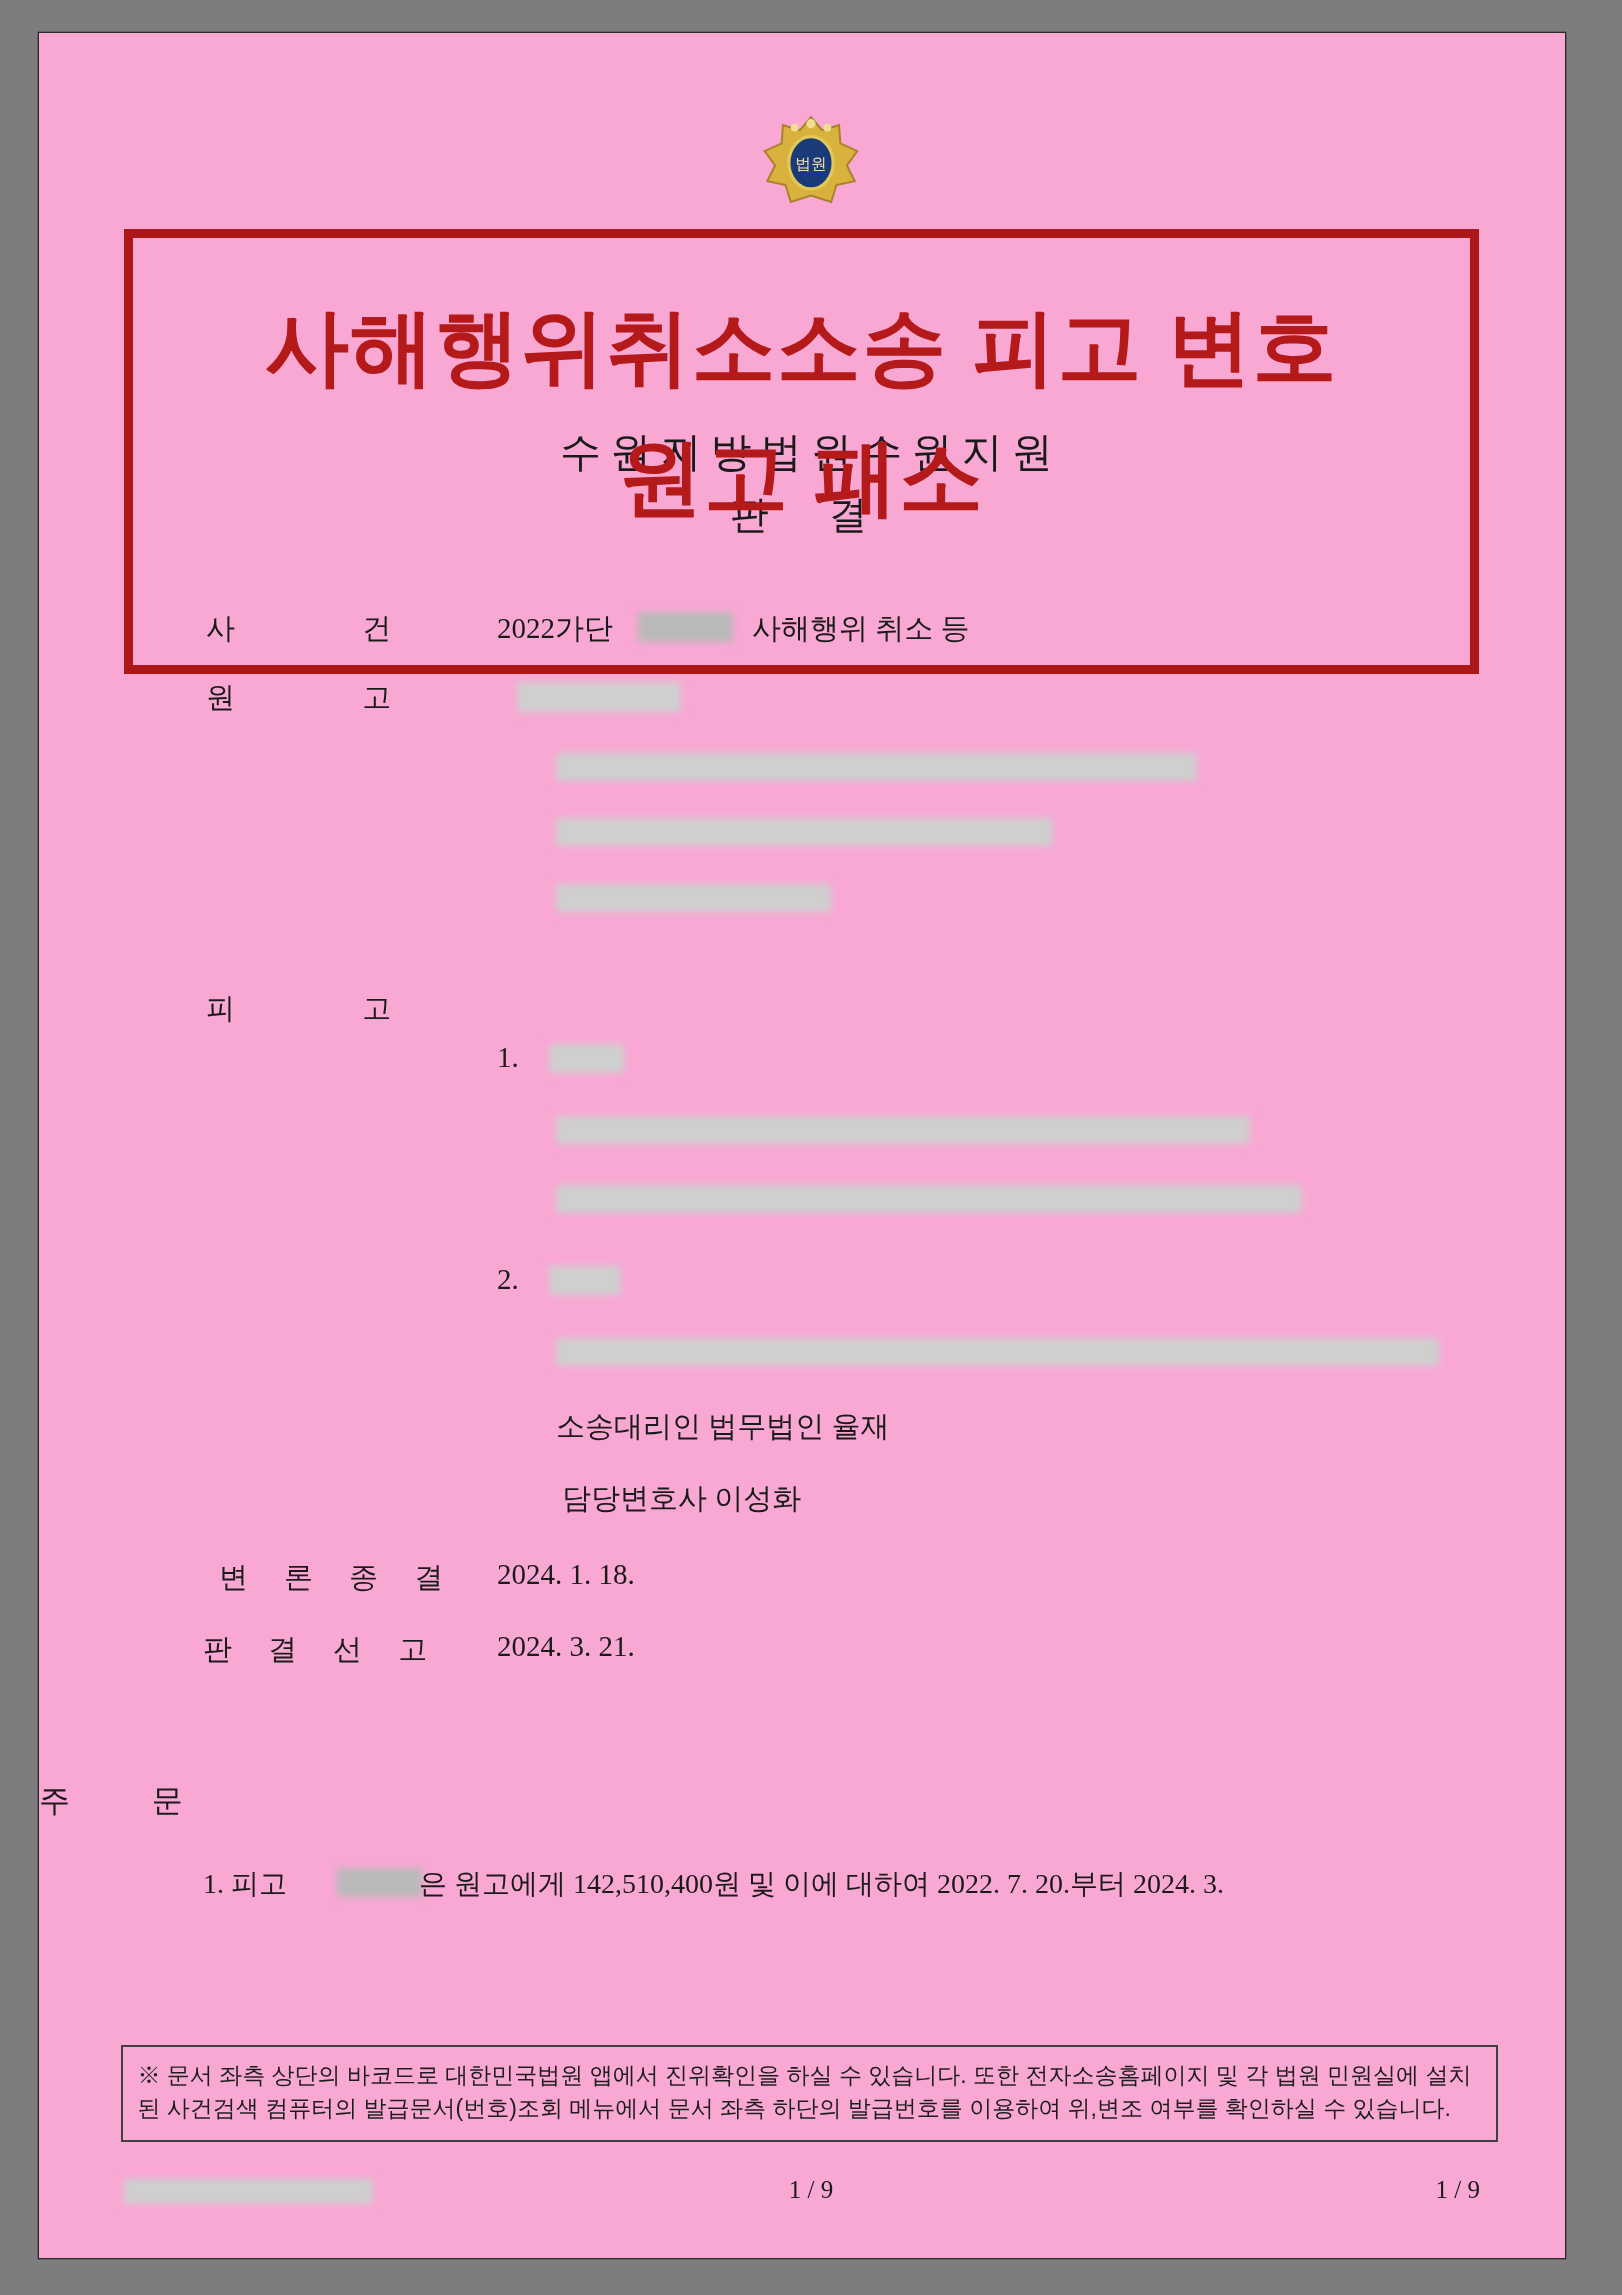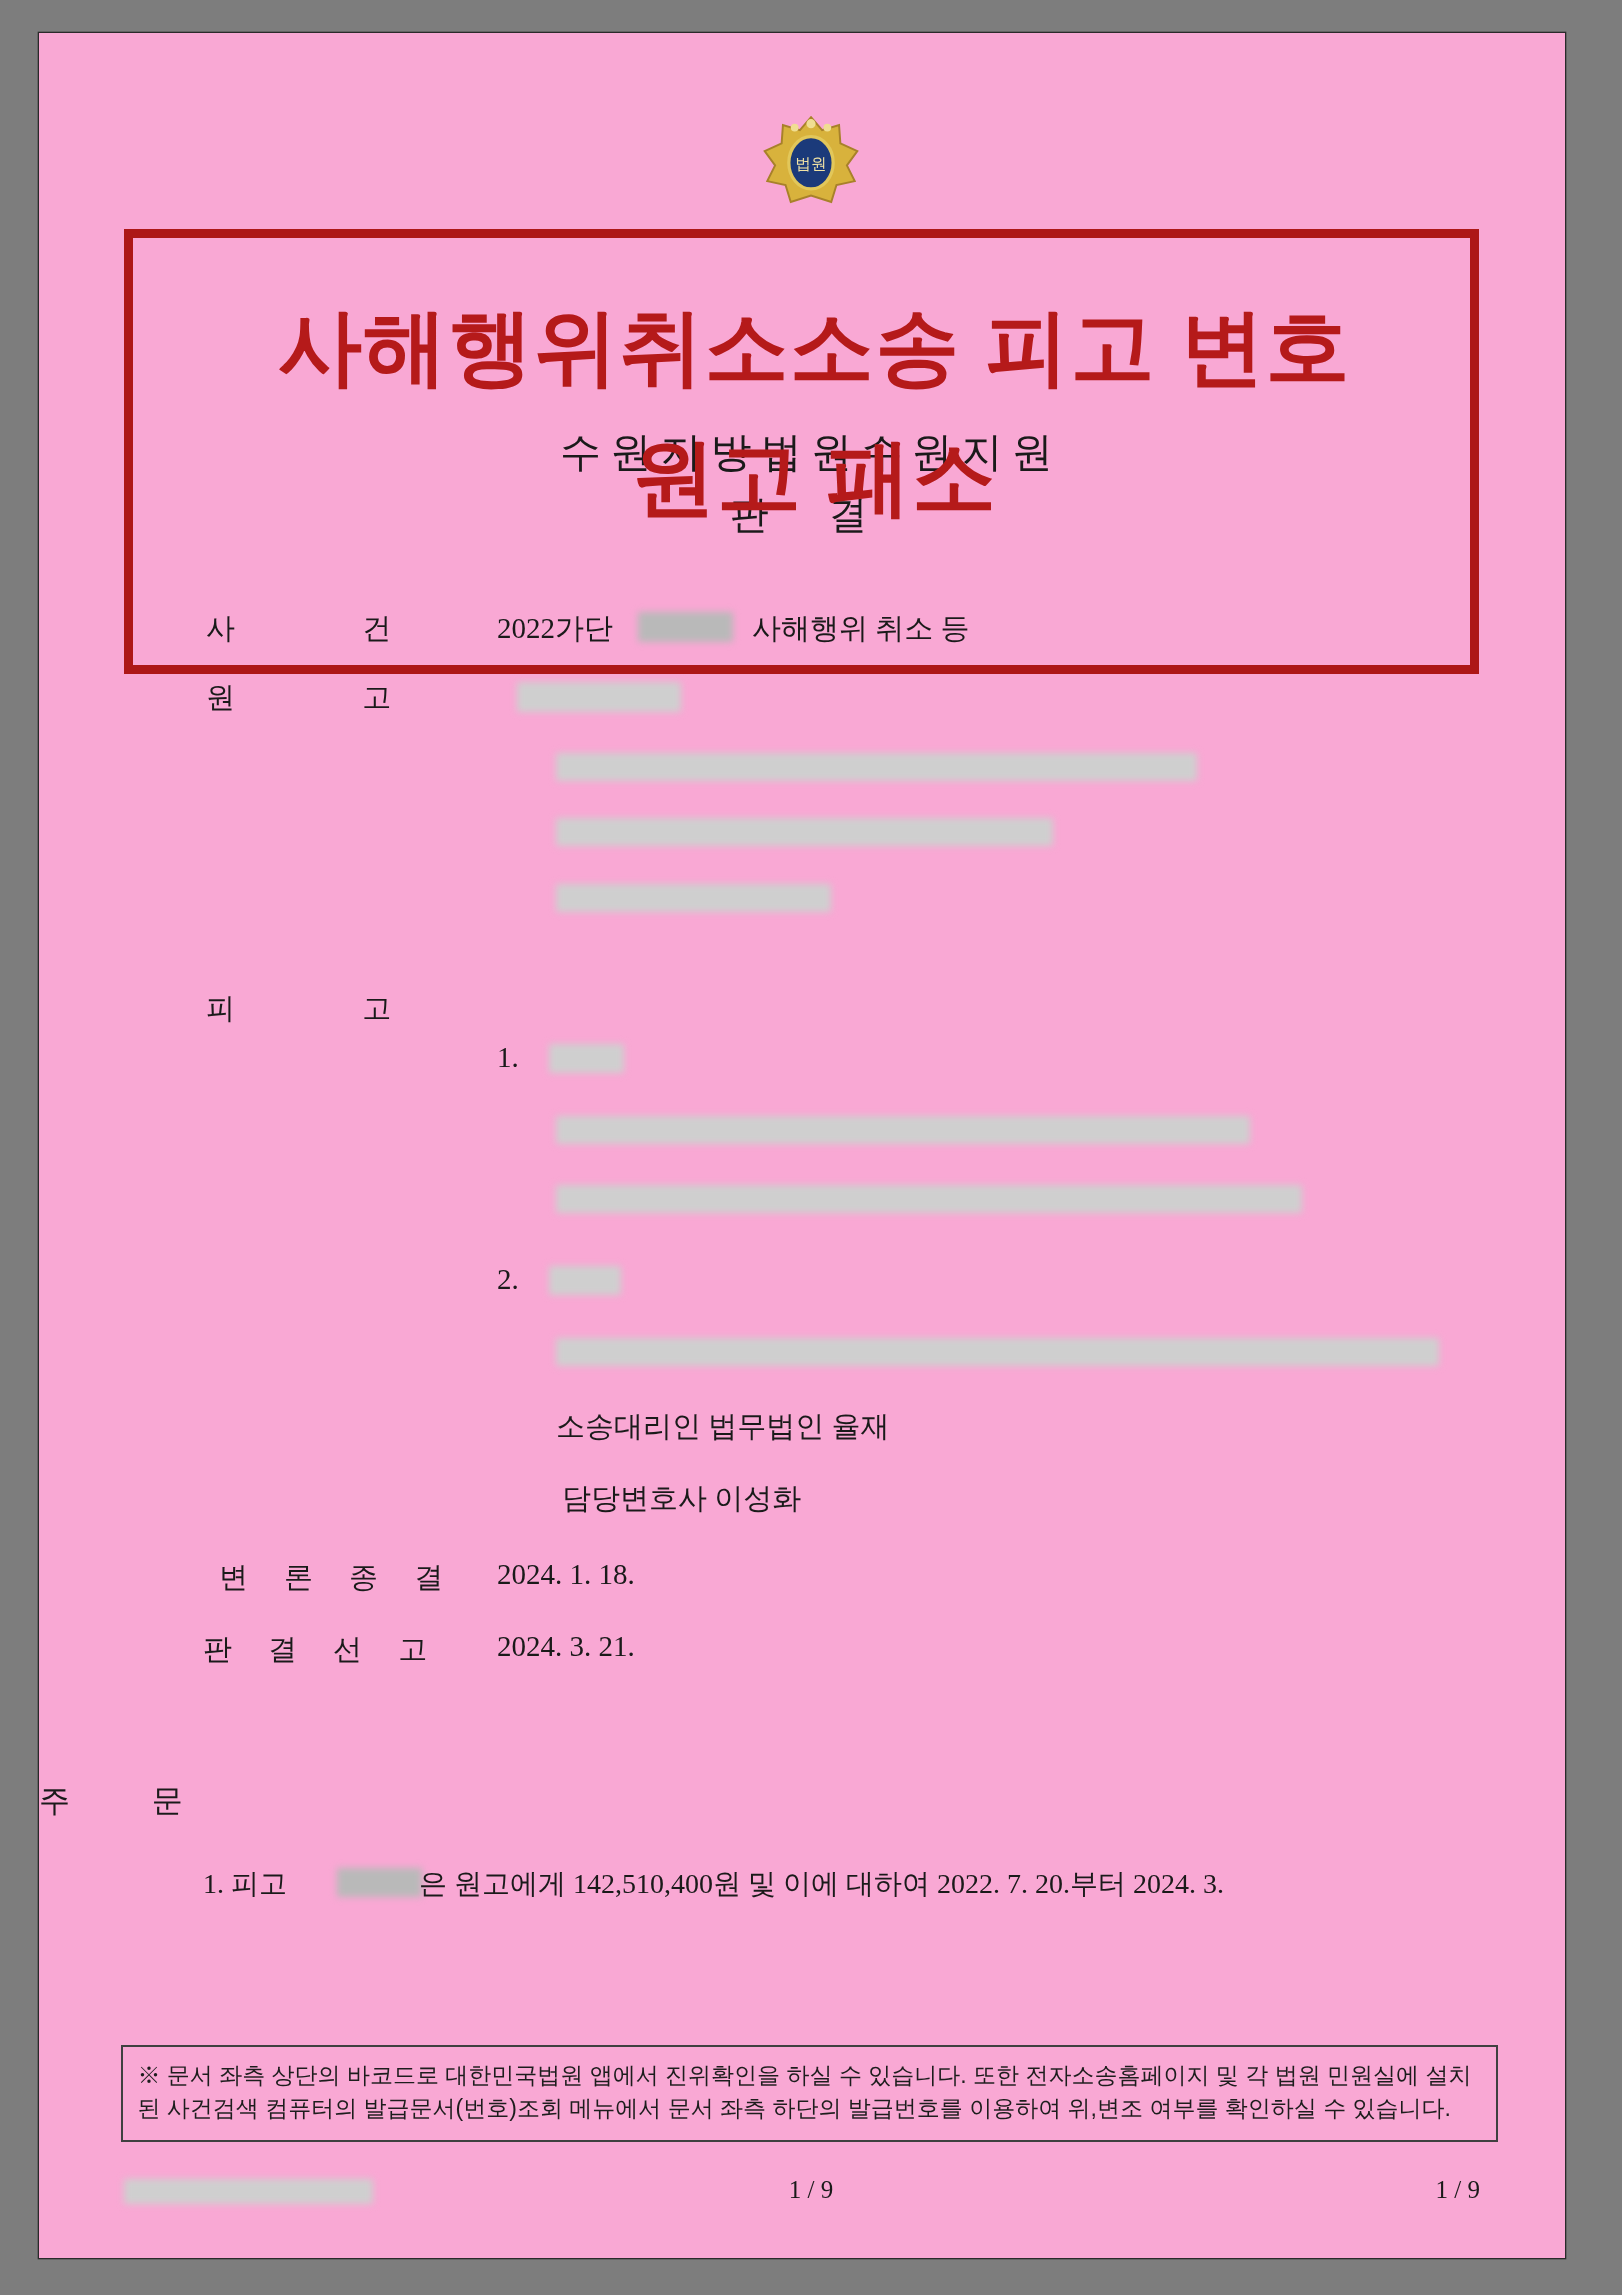--- a/index.html
+++ b/index.html
@@ -144,21 +144,20 @@
     left: 85px;
     top: 249px;
     width: 1355px;
     text-align: center;
     font-family: "Liberation Sans", sans-serif;
     font-weight: bold;
     font-size: 84px;
     line-height: 1.55;
     color: #b51a1a;
     letter-spacing: 1.3px;
-    padding-left: 13px;
   }
 
   
   .notice {
     position: absolute;
     left: 82px;
     top: 2012px;
     width: 1377px;
     border: 2px solid #404040;
     box-sizing: border-box;

